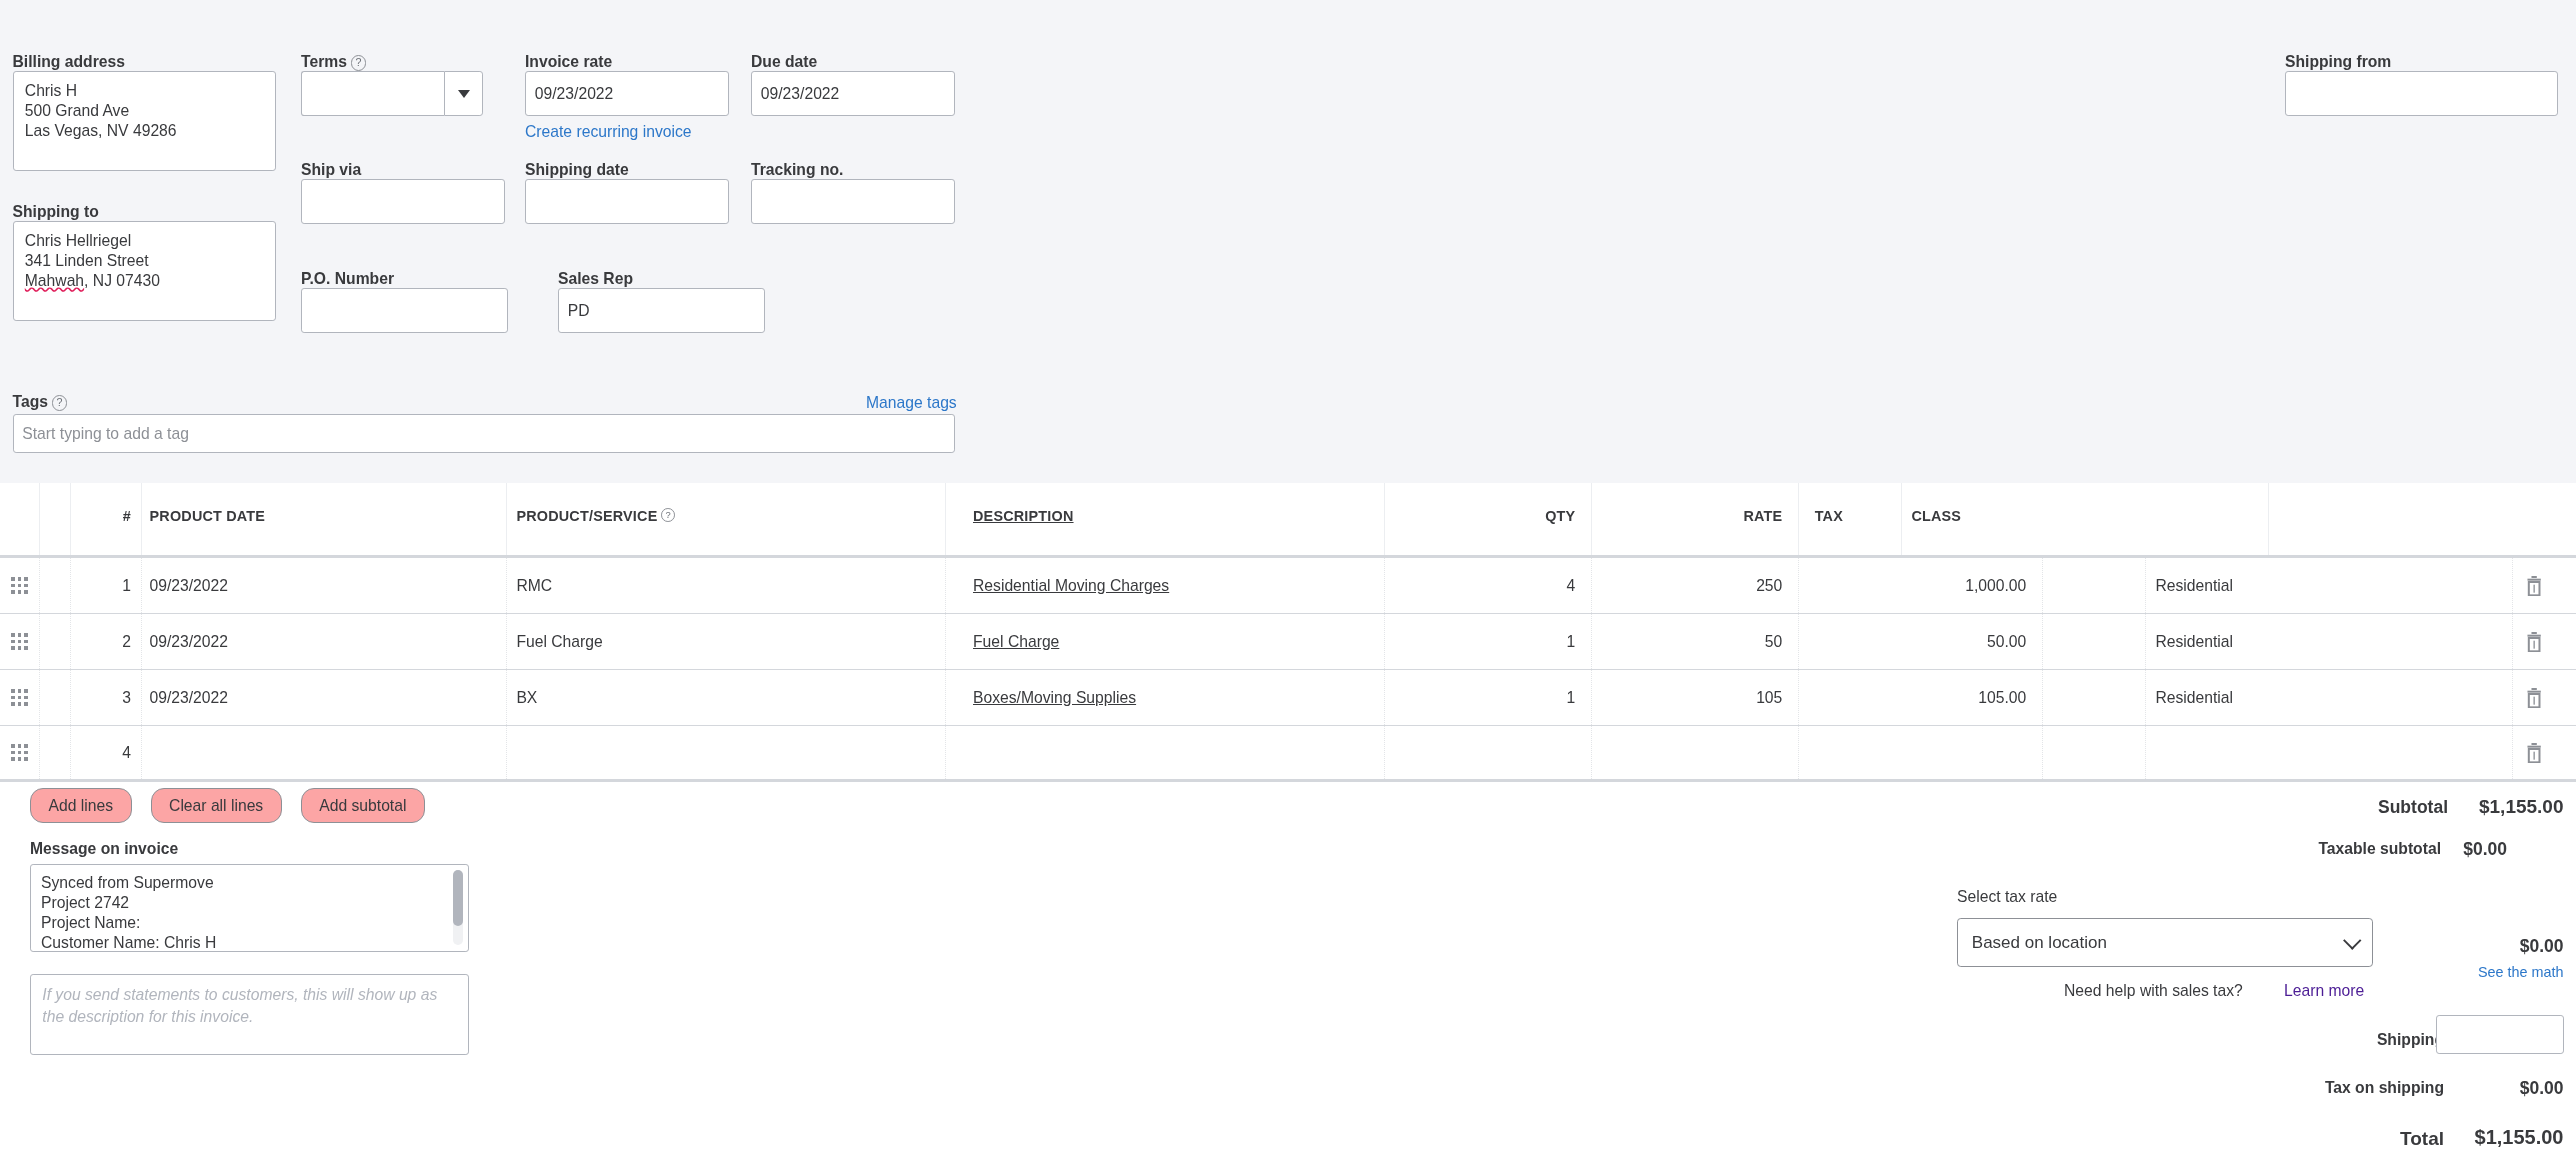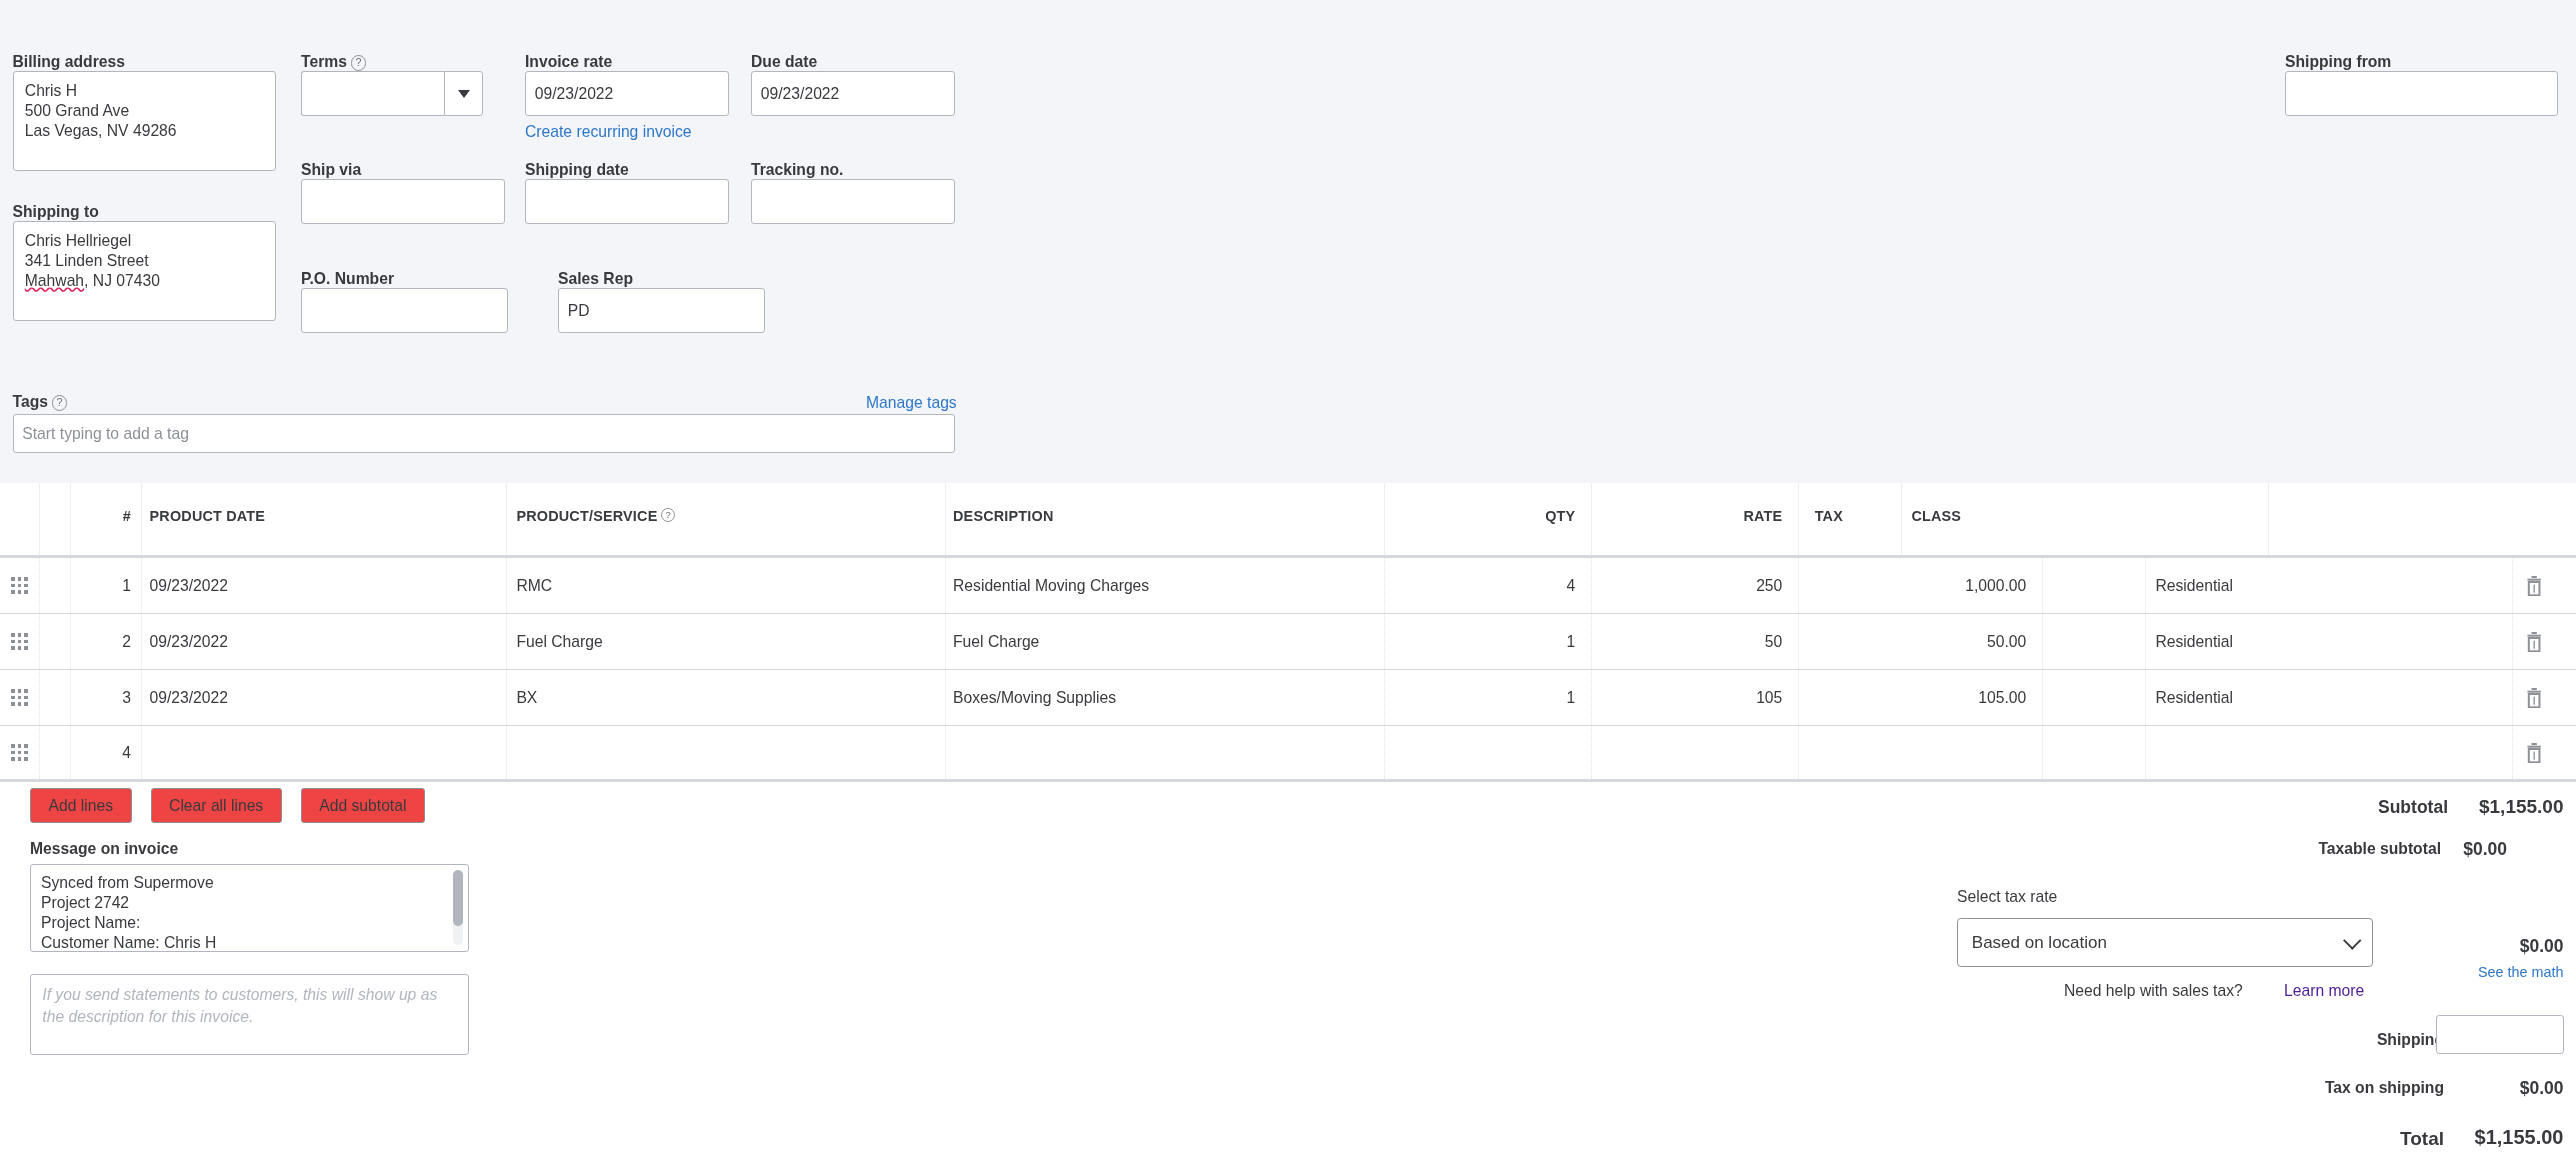--- a/index.html
+++ b/index.html
@@ -105,21 +105,21 @@
     height:100%; border-left:1.3px dotted #e3e5e8;
   }
   .td.nodash { border-left:none; }
 
   
   .c-drag { width:39px; }
   .c-handle{ width:31px; }
   .c-num  { width:110px; justify-content:flex-end; padding-right:10px; }
   .c-date-wide { width:365px; padding-left:7.5px; }
   .c-prod { width:439px; padding-left:9.4px; }
-  .c-desc { width:439px; padding-left:7px; }
+  .c-desc { width:439px; padding-left:27px;text-decoration:underline; }
   .c-qty  { width:207px; justify-content:flex-end; padding-right:15.7px; }
   .c-rate { width:207px; justify-content:flex-end; padding-right:15.7px; }
   .c-amt  { width:244px; justify-content:flex-end; padding-right:15.7px; }
   .c-tax  { width:103px; padding-left:15.7px; }
   .c-class{ width:367px; padding-left:9.4px; }
   .c-trash{ width:367px; display:flex; align-items:center; justify-content:flex-end;
             padding-right:34px; }
 
   .th.c-num { justify-content:flex-end; }
   .th.c-qty, .th.c-rate, .th.c-amt { justify-content:flex-end; }
@@ -127,21 +127,21 @@
   .drag-dots {
     width:16.3px; height:16.3px;
     display:grid; grid-template-columns:repeat(3,3.8px); grid-template-rows:repeat(3,3.8px);
     gap:2.5px;
   }
   .drag-dots i { background:#8d9096; display:block; width:3.8px; height:3.8px; }
   .trash-icon { width:16.3px; height:20px; cursor:pointer; }
 
   
   .btn {
-    background:#ef4444; border:1.3px solid #8d9096; border-radius:3px;
+    background:#fca5a5; border:1.3px solid #8d9096; border-radius:13px;
     font-size:15.7px; color:#393a3d; font-family:"Liberation Sans", sans-serif;
     height:35px; padding:0 17.5px; cursor:pointer;
   }
   #btn-row { position:absolute; left:30px; top:788px; display:flex; gap:19px; }
 
   
   #lbl-msg-inv { position:absolute; left:30px; top:840px; font-size:15.7px; font-weight:bold; }
   #msg-inv-box {
     position:absolute; left:30px; top:864px; width:439px; height:88px;
     background:#ffffff; border:1.3px solid #b1b5bd; border-radius:3.1px;

